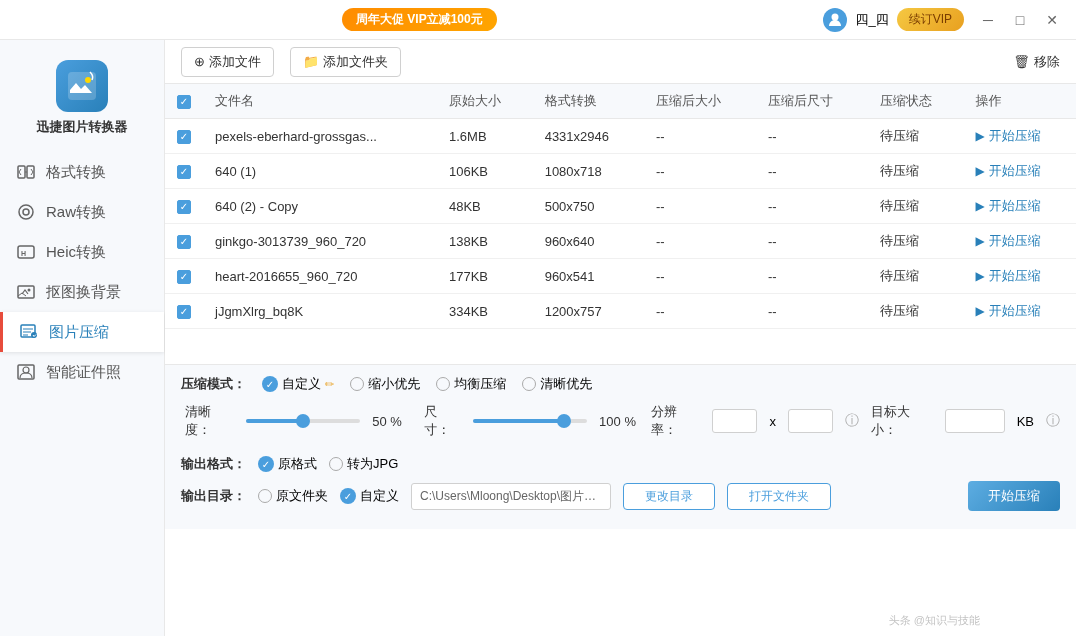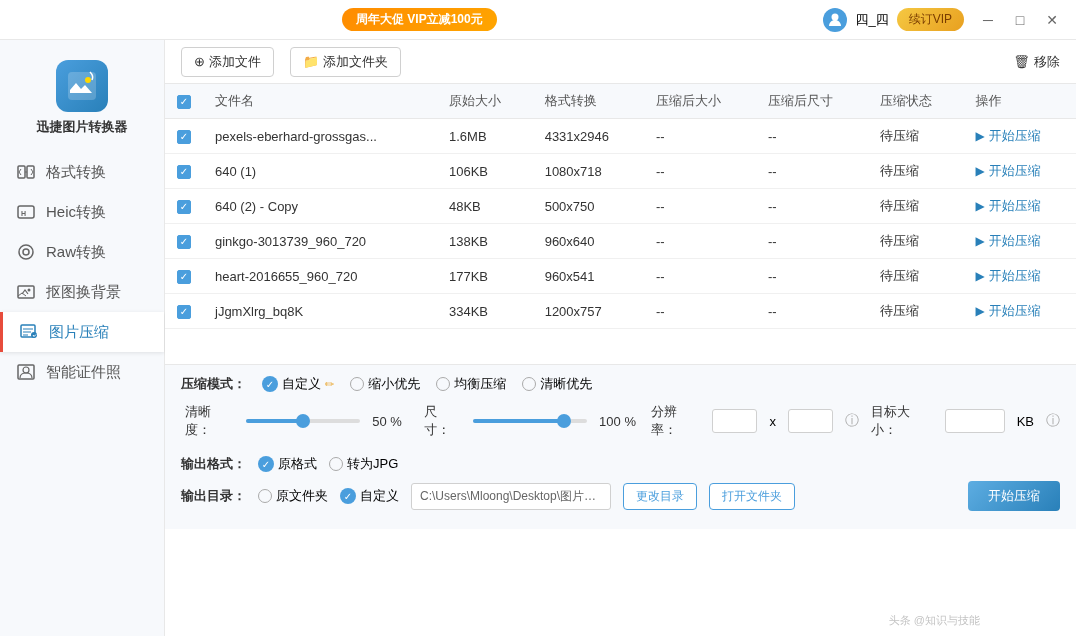--- a/index.html
+++ b/index.html
@@ -64,21 +64,21 @@
     .radio-check { width: 16px; height: 16px; background: #4a9edd; border-radius: 50%; display: inline-flex; align-items: center; justify-content: center; color: #fff; font-size: 10px; }
     
     .slider-row { display: flex; align-items: center; gap: 12px; margin-bottom: 16px; padding-left: 4px; }
     .slider-label { font-size: 13px; color: #333; }
     .slider-value { font-size: 13px; color: #333; min-width: 40px; }
     .size-input { width: 50px; height: 24px; border: 1px solid #d0d0d0; border-radius: 3px; padding: 0 4px; font-size: 12px; text-align: center; }
     
     .output-row { display: flex; align-items: center; gap: 12px; margin-bottom: 8px; }
     .output-label { font-size: 13px; color: #333; font-weight: bold; }
     .dir-path { border: 1px solid #d0d0d0; border-radius: 3px; padding: 4px 8px; font-size: 12px; color: #666; background: #fff; flex: 1; max-width: 200px; overflow: hidden; text-overflow: ellipsis; white-space: nowrap; }
-    .action-btn { padding: 4px 12px; border: 1px solid #4a9edd; border-radius: 4px; background: #fff; color: #4a9edd; cursor: pointer; font-size: 12px; }
+    .action-btn { padding: 4px 21px; border: 1px solid #4a9edd; border-radius: 4px; background: #fff; color: #4a9edd; cursor: pointer; font-size: 12px; }
     .start-all-btn { background: linear-gradient(135deg, #5dade2, #2980b9); color: #fff; border: none; border-radius: 4px; padding: 6px 20px; cursor: pointer; font-size: 13px; margin-left: auto; }
     
     
     .watermark { position: absolute; bottom: 8px; right: 8px; color: rgba(0,0,0,0.3); font-size: 11px; }
     
     .scrollbar::-webkit-scrollbar { width: 6px; }
     .scrollbar::-webkit-scrollbar-thumb { background: #ccc; border-radius: 3px; }
 
     .col-dash { color: #aaa; }
   </style>
@@ -131,35 +131,35 @@
               <rect x="10" y="3" width="7" height="12" rx="1" fill="none" stroke="#666" stroke-width="1.5"></rect>
               <path d="M8 9h2M14 6l2 3-2 3M4 6L2 9l2 3" stroke="#666" stroke-width="1" fill="none"></path>
             </svg>
         </div>
         <span class="sidebar-label">格式转换</span>
       </div>
 
       <div class="sidebar-item">
         <div class="sidebar-icon">
           <svg width="18" height="18" viewBox="0 0 18 18">
+              <circle cx="9" cy="9" r="7" fill="none" stroke="#666" stroke-width="1.5"></circle>
+              <circle cx="9" cy="9" r="3" fill="none" stroke="#666" stroke-width="1.5"></circle>
+            </svg>
+        </div>
+        <span class="sidebar-label">Raw转换</span>
+      </div>
+
+      <div class="sidebar-item">
+        <div class="sidebar-icon">
+          <svg width="18" height="18" viewBox="0 0 18 18">
               <rect x="1" y="3" width="16" height="12" rx="2" fill="none" stroke="#666" stroke-width="1.5"></rect>
               <text x="4" y="13" font-size="7" fill="#666" font-weight="bold">H</text>
             </svg>
         </div>
         <span class="sidebar-label">Heic转换</span>
-      </div>
-
-      <div class="sidebar-item">
-        <div class="sidebar-icon">
-          <svg width="18" height="18" viewBox="0 0 18 18">
-              <circle cx="9" cy="9" r="7" fill="none" stroke="#666" stroke-width="1.5"></circle>
-              <circle cx="9" cy="9" r="3" fill="none" stroke="#666" stroke-width="1.5"></circle>
-            </svg>
-        </div>
-        <span class="sidebar-label">Raw转换</span>
       </div>
 
       <div class="sidebar-item">
         <div class="sidebar-icon">
           <svg width="18" height="18" viewBox="0 0 18 18">
               <rect x="1" y="3" width="16" height="12" rx="1" fill="none" stroke="#666" stroke-width="1.5"></rect>
               <path d="M5 11l3-4 3 4" stroke="#666" stroke-width="1.2" fill="none"></path>
               <circle cx="12" cy="7" r="1.5" fill="#666"></circle>
               <path d="M1 13l4-3 4 3" stroke="#666" stroke-width="1" fill="none"></path>
             </svg>

